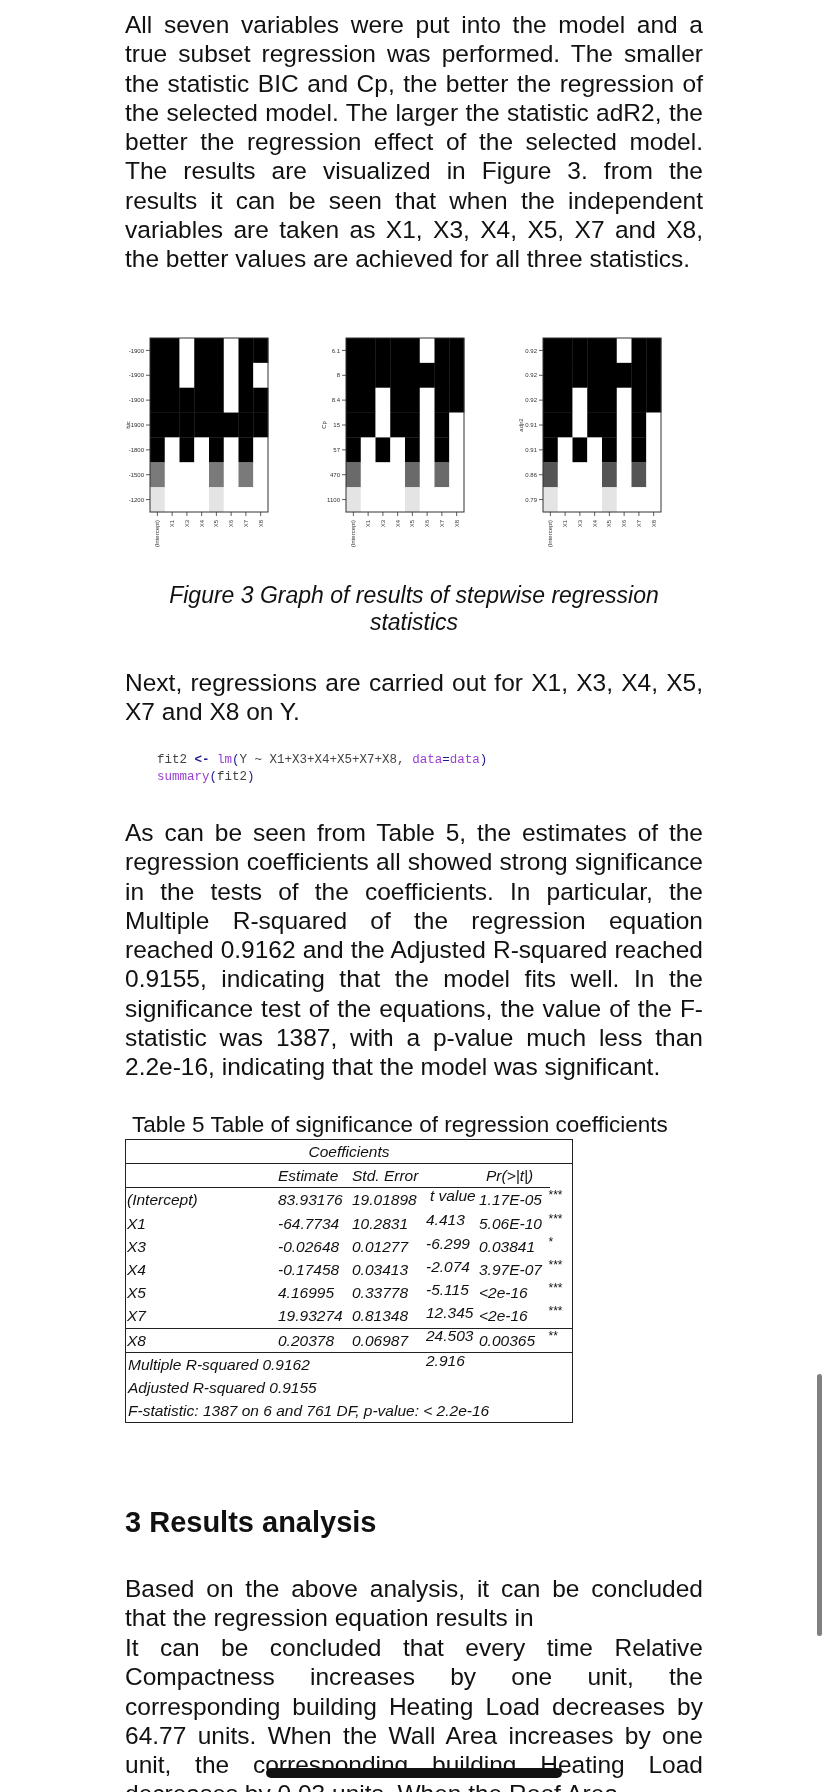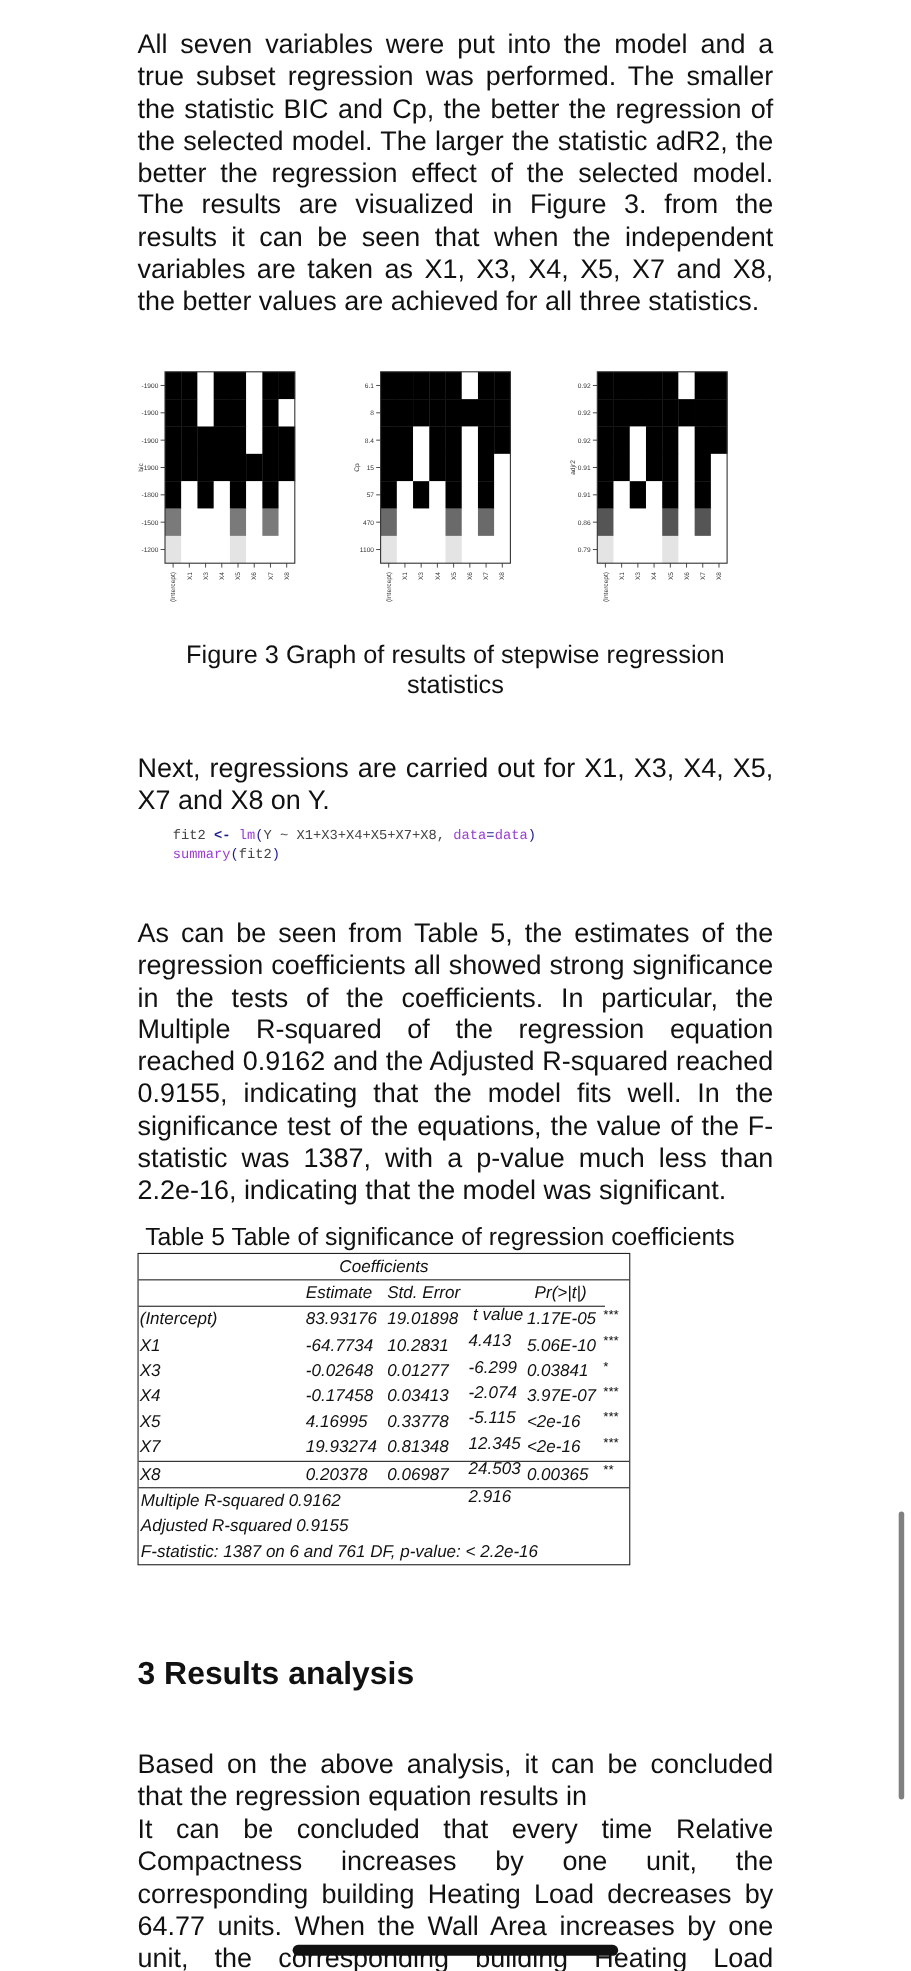--- a/index.html
+++ b/index.html
@@ -1,17 +1,17 @@
 <!DOCTYPE html>
 <html><head>
 <meta charset="utf-8">
 <style>
   html, body { margin:0; padding:0; background:#ffffff; }
   body { width:828px; height:1792px; position:relative; overflow:hidden; font-family:"Liberation Sans", sans-serif; color:#111; }
-  .para { position:absolute; left:125px; width:578px; font-size:24.5px; line-height:29.3px; text-align:justify; text-align-last:left;margin-top:16px; }
+  .para { position:absolute; left:125px; width:578px; font-size:24.5px; line-height:29.3px; text-align:justify; text-align-last:left; }
   .caption { position:absolute; left:125px; width:578px; text-align:center; font-size:23px; line-height:27px; }
   .code { position:absolute; left:157px; top:752px; font-family:"Liberation Mono", monospace; font-size:12.5px; line-height:17px; color:#444; white-space:pre; }
   .code .kw { color:#1b1b8c; font-weight:bold; }
   .code .fn { color:#9a3fd1; }
   .code .op { color:#1b1b8c; }
   .code .arg { color:#9a3fd1; }
   .heading { position:absolute; left:125px; top:1506px; font-size:29px; font-weight:bold; }
   .plot { position:absolute; top:336px; }
   .plot svg { display:block; }
   .tbl-title { position:absolute; left:132px; top:1112px; font-size:22.5px; line-height:26px; white-space:nowrap; }
@@ -301,21 +301,21 @@
       <line x1="109.125" y1="176" x2="109.125" y2="180" stroke="#333" stroke-width="0.8"></line>
       <text x="111.125" y="184" text-anchor="end" font-size="6" fill="#333" transform="rotate(-90 111.125 184)" font-family="Liberation Sans, sans-serif">X6</text>
       <line x1="123.875" y1="176" x2="123.875" y2="180" stroke="#333" stroke-width="0.8"></line>
       <text x="125.875" y="184" text-anchor="end" font-size="6" fill="#333" transform="rotate(-90 125.875 184)" font-family="Liberation Sans, sans-serif">X7</text>
       <line x1="138.625" y1="176" x2="138.625" y2="180" stroke="#333" stroke-width="0.8"></line>
       <text x="140.625" y="184" text-anchor="end" font-size="6" fill="#333" transform="rotate(-90 140.625 184)" font-family="Liberation Sans, sans-serif">X8</text>
       <text x="8" y="89" text-anchor="middle" font-size="6" fill="#333" transform="rotate(-90 8 89)" font-family="Liberation Sans, sans-serif">adjr2</text>
     </svg>
   </div>
 
-<div class="caption" style="top:582px;">Figure 3 Graph of results of stepwise regression statistics</div>
+<div class="caption" style="top:582px;font-style:italic;">Figure 3 Graph of results of stepwise regression statistics</div>
 
 <div class="para" style="top:668px;">Next, regressions are carried out for X1, X3, X4, X5, X7 and X8 on Y.</div>
 
 <div class="code"><span><span>fit2</span> <span class="kw">&lt;-</span> <span class="fn">lm</span><span class="op">(</span><span>Y ~ X1+X3+X4+X5+X7+X8,</span> <span class="arg">data</span><span class="op">=</span><span class="arg">data</span><span class="op">)</span></span>
 <span><span class="fn">summary</span><span class="op">(</span><span>fit2</span><span class="op">)</span></span></div>
 
 <div class="para" style="top:818px;">As can be seen from Table 5, the estimates of the regression coefficients all showed strong significance in the tests of the coefficients. In particular, the Multiple R-squared of the regression equation reached 0.9162 and the Adjusted R-squared reached 0.9155, indicating that the model fits well. In the significance test of the equations, the value of the F-statistic was 1387, with a p-value much less than 2.2e-16, indicating that the model was significant.</div>
 
 <div class="tbl-title">Table 5 Table of significance of regression coefficients</div>
 

